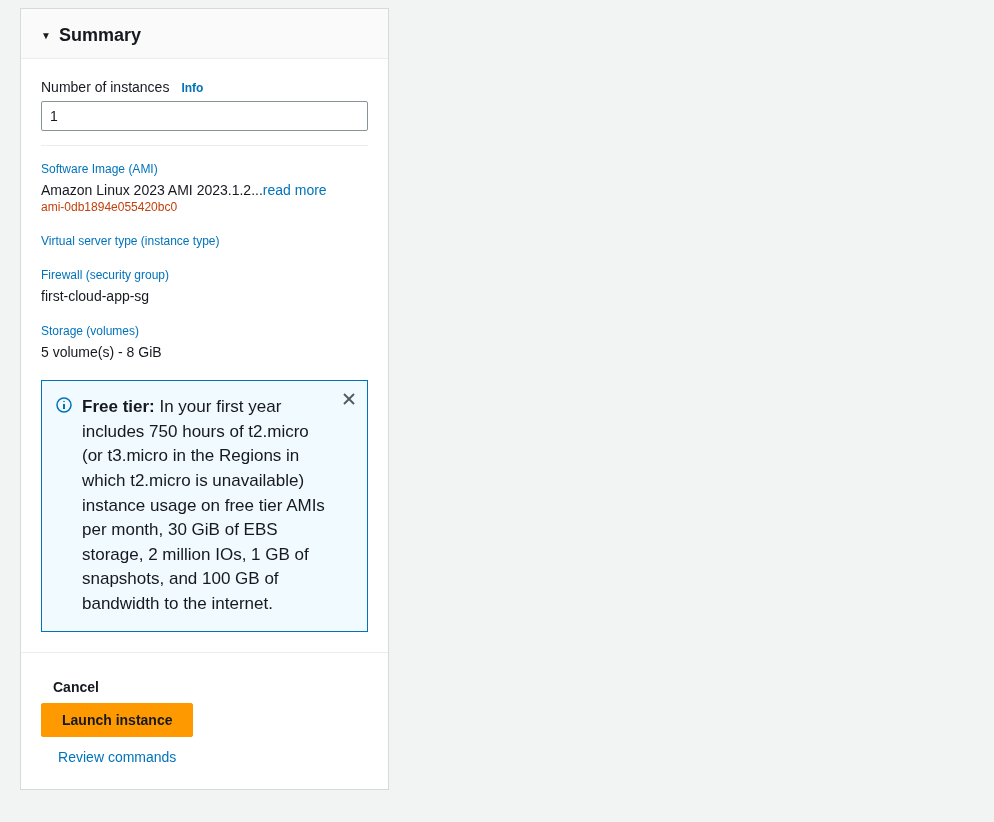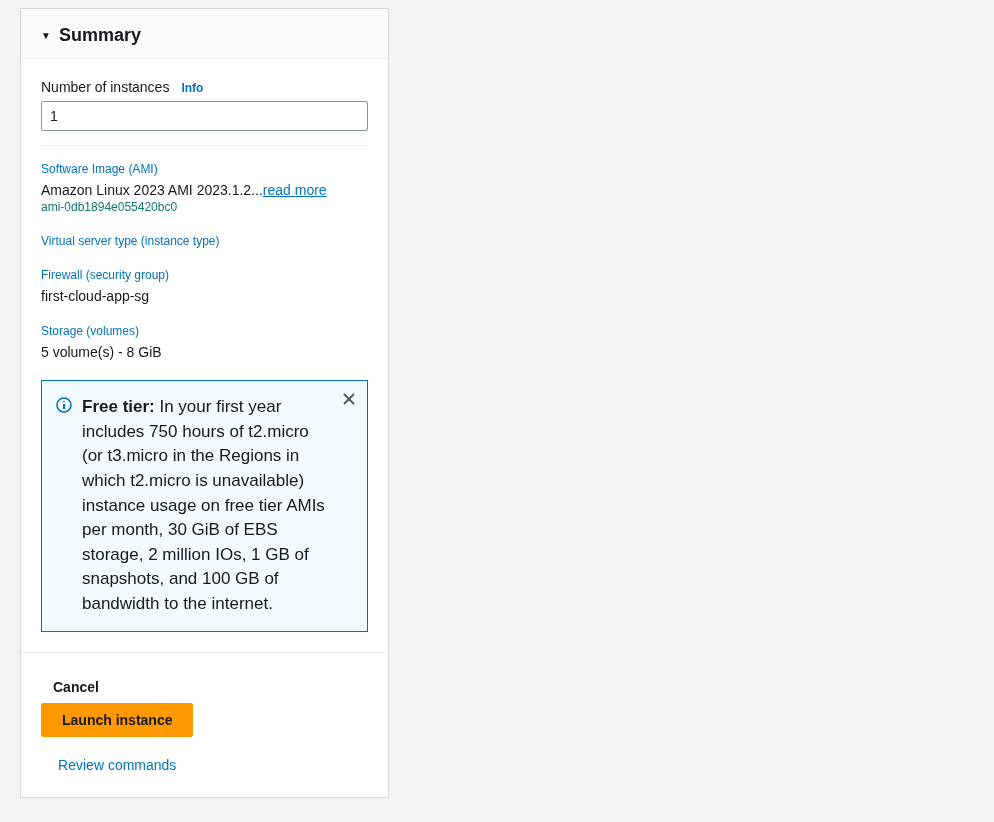--- a/index.html
+++ b/index.html
@@ -79,25 +79,24 @@
       margin-bottom: 6px;
     }
     .section-value {
       color: #16191f;
       font-size: 14px;
       margin-bottom: 2px;
     }
     .read-more {
       color: #0073bb;
       cursor: pointer;
-      text-decoration: underline;
     }
     .ami-id {
       font-size: 12px;
-      color: #0f766e;
+      color: #c2410c;
     }
     .section-block {
       margin-bottom: 20px;
     }
     .info-box {
       border: 1px solid #0073bb;
       background: #f1faff;
       padding: 14px 14px 14px 14px;
       position: relative;
       display: flex;
@@ -139,21 +138,21 @@
       font-size: 14px;
       font-weight: 700;
       color: #16191f;
       cursor: pointer;
       padding: 8px 12px;
     }
     .right-actions {
       display: flex;
       flex-direction: column;
       align-items: center;
-      gap: 20px;
+      gap: 12px;
     }
     .launch-btn {
       background: #ff9900;
       border: 1px solid #ff9900;
       color: #16191f;
       font-size: 14px;
       font-weight: 700;
       padding: 8px 20px;
       border-radius: 2px;
       cursor: pointer;

